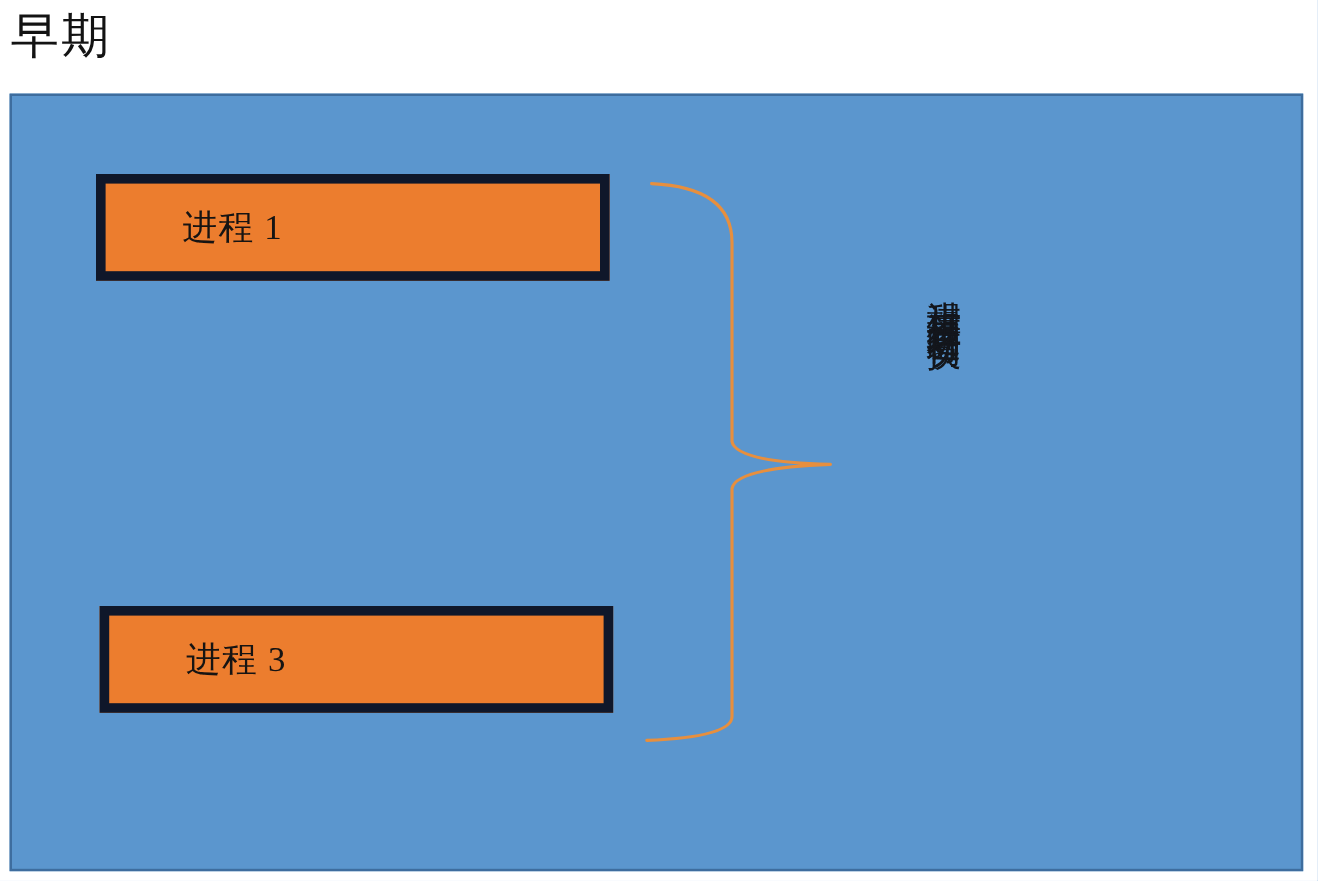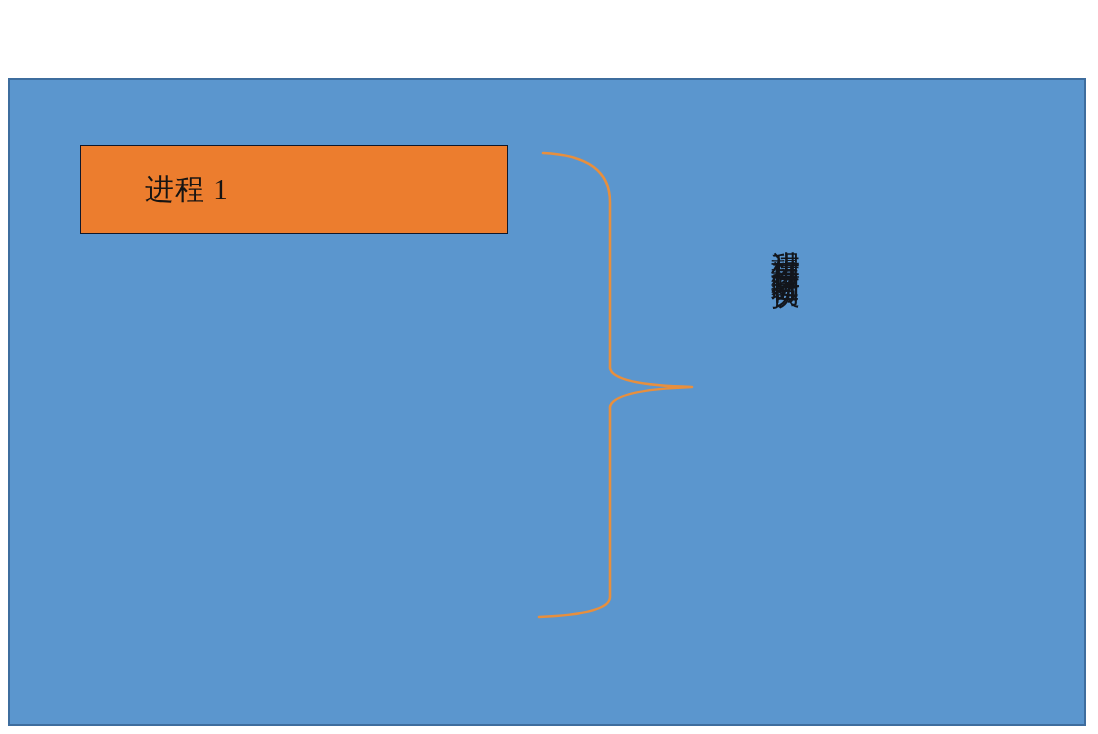--- a/index.html
+++ b/index.html
@@ -33,21 +33,21 @@
     height: 648px;
     background: #5b96ce;
     border: 2px solid #3e6d9e;
     box-sizing: border-box;
   }
   .process-box {
     position: absolute;
     width: 428px;
     height: 89px;
     background: #ec7d2e;
-    border: 1px solid #0f172a;
+    border: 8px solid #0f172a;
     box-sizing: border-box;
     display: flex;
     align-items: center;
     padding-left: 64px;
     font-size: 29px;
     color: #161413;
     letter-spacing: 1px;
   }
   .process-box.p1 { left: 70px;  top: 65px;  }
   .process-box.p2 { left: 70px;  top: 245px; }
@@ -69,28 +69,32 @@
     letter-spacing: 3px;
     color: #13161c;
     height: 340px;
   }
 </style>
 </head>
 <body>
 
 <div class="stage">
 
+  <div class="page-title">早期</div>
 
   <div class="container">
 
     <div class="process-box p1">
       <span>进程 1</span>
     </div>
 
 
+    <div class="process-box p3">
+      <span>进程 3</span>
+    </div>
 
     <svg class="brace-svg" viewBox="0 0 180 480" xmlns="http://www.w3.org/2000/svg">
       <path d="M 13 13
                Q 80 16 80 62
                L 80 228
                Q 83 245 162 247
                Q 83 250 80 267
                L 80 457
                Q 80 474 9 477" fill="none" stroke="#e78f3e" stroke-width="2.6" stroke-linecap="round" stroke-linejoin="round"></path>
     </svg>

